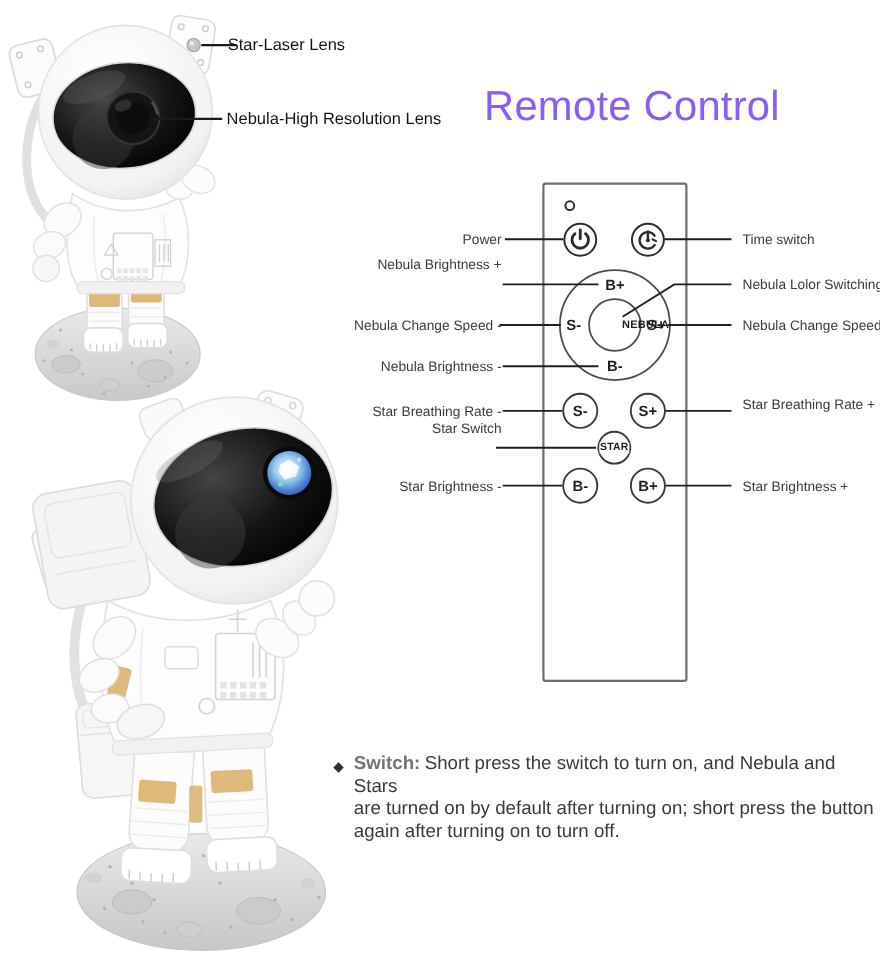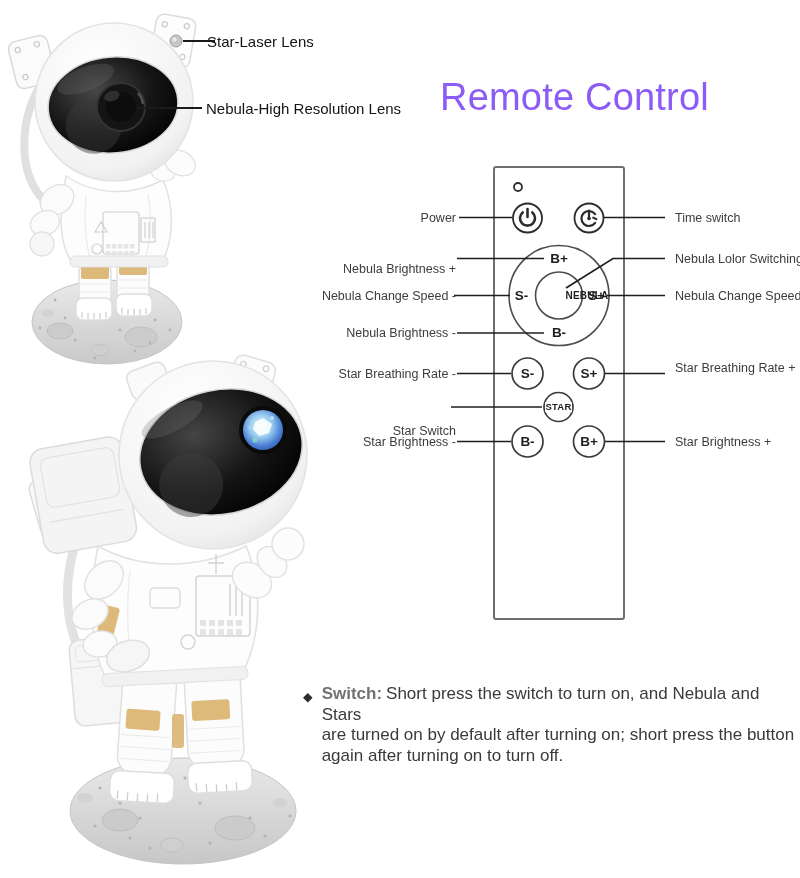--- a/index.html
+++ b/index.html
@@ -428,25 +428,25 @@
       <path d="M137 108 H 202"></path>
     </g>
   </svg>
 
   <div class="title">Remote Control</div>
 
   <div class="callout-label" style="left:207px;top:41px;">Star-Laser Lens</div>
   <div class="callout-label" style="left:206px;top:108px;">Nebula-High Resolution Lens</div>
 
   <div class="lbl lbl-left" style="top:217.5px;">Power</div>
-  <div class="lbl lbl-left" style="top:269px;">Nebula Brightness +</div>
+  <div class="lbl lbl-left" style="top:241px;">Nebula Brightness +</div>
   <div class="lbl lbl-left" style="top:295.5px;">Nebula Change Speed -</div>
   <div class="lbl lbl-left" style="top:333px;">Nebula Brightness -</div>
   <div class="lbl lbl-left" style="top:373.5px;">Star Breathing Rate -</div>
-  <div class="lbl lbl-left" style="top:431px;text-align:right;">Star Switch</div>
+  <div class="lbl lbl-left" style="top:390px;text-align:right;">Star Switch</div>
   <div class="lbl lbl-left" style="top:441.5px;">Star Brightness -</div>
 
   <div class="lbl lbl-right" style="top:217.5px;">Time switch</div>
   <div class="lbl lbl-right" style="top:258.5px;">Nebula Lolor Switching</div>
   <div class="lbl lbl-right" style="top:295.5px;">Nebula Change Speed +</div>
   <div class="lbl lbl-right" style="top:368px;">Star Breathing Rate +</div>
   <div class="lbl lbl-right" style="top:441.5px;">Star Brightness +</div>
 
   <span class="key" style="left:559px;top:258.5px;">B+</span>
   <span class="key" style="left:521.5px;top:295.5px;">S-</span>

